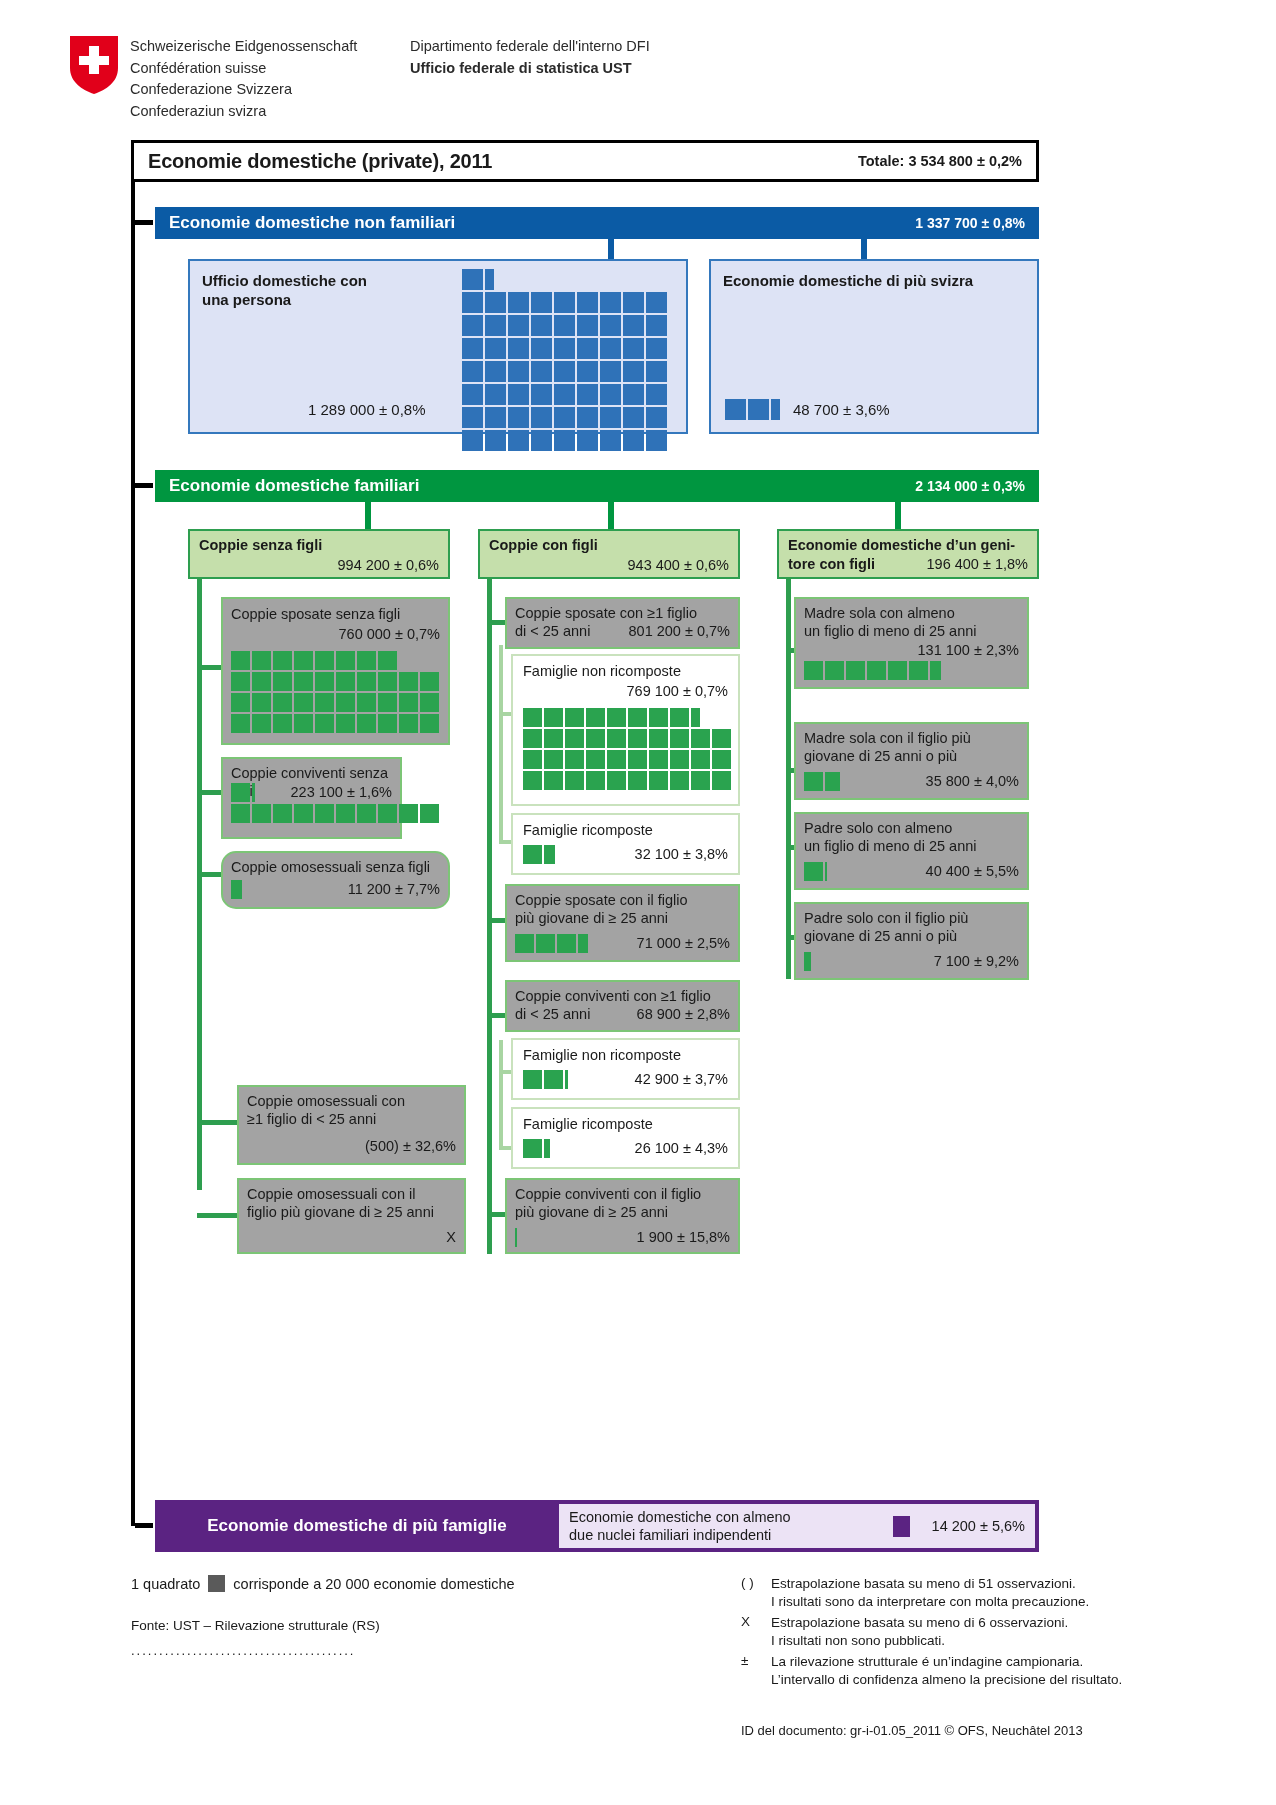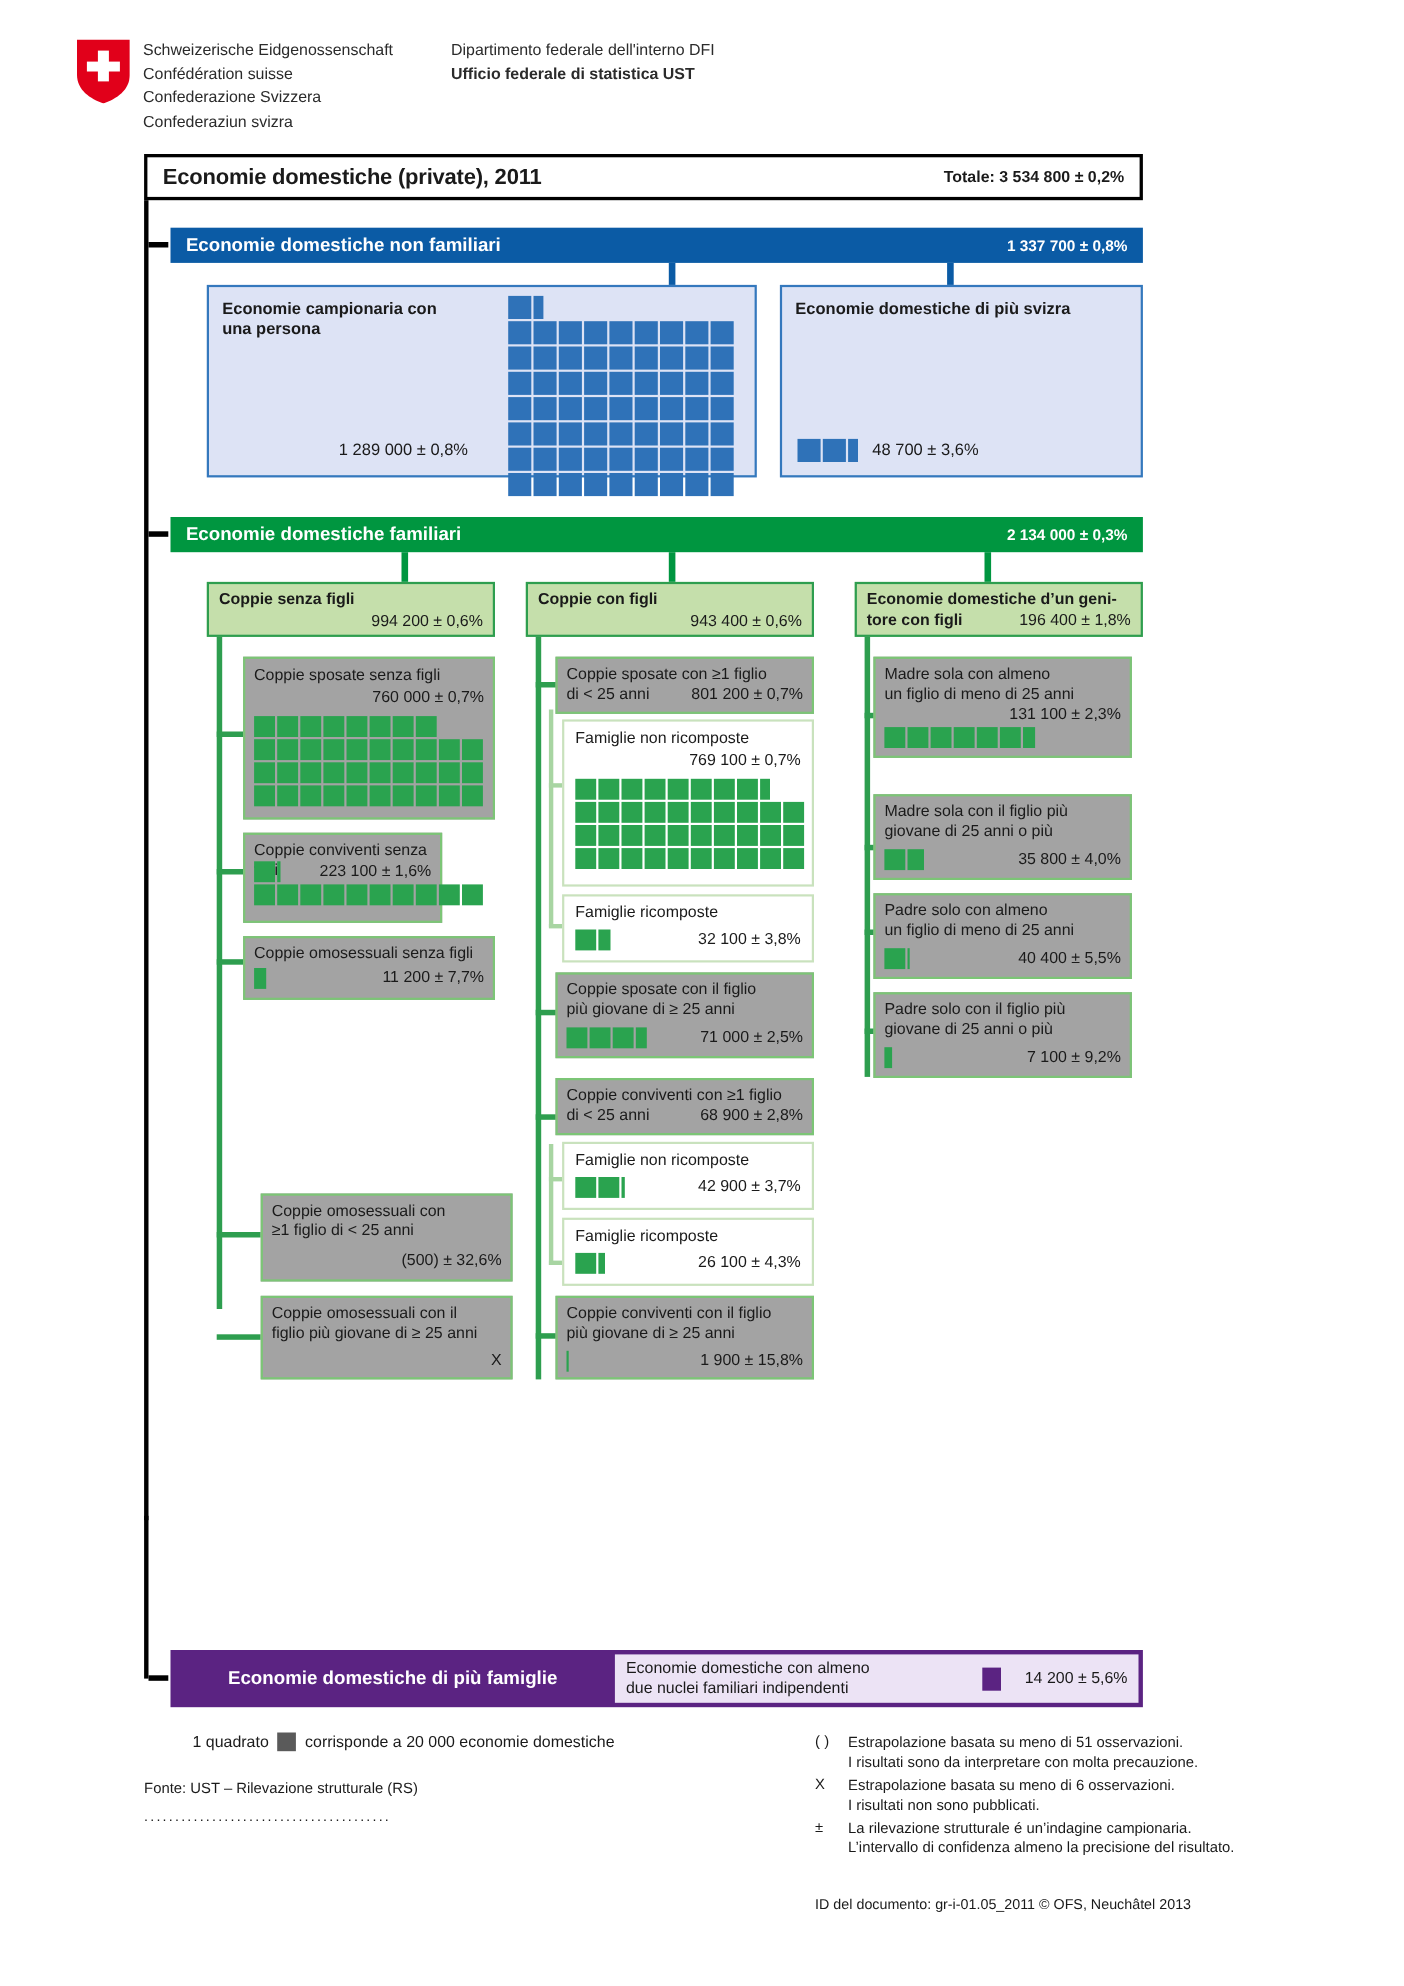--- a/index.html
+++ b/index.html
@@ -70,21 +70,21 @@
   
   .ln { position:absolute; }
 
   
   #footer { position:absolute; left:131px; top:1575px; width:1010px; font-size:13.5px; color:#1a1a1a; }
   #f-left  { position:absolute; left:0; top:0; width:520px; }
   #f-right { position:absolute; left:610px; top:0; width:430px; }
   .frow { display:flex; margin-bottom:3px; }
   .fkey { width:30px; flex:0 0 30px; }
   .fval { flex:1; line-height:18px; }
-  #legendline { display:flex; align-items:center; font-size:14.5px;margin-left:44px; }
+  #legendline { display:flex; align-items:center; font-size:14.5px; }
   #legendline .lsq { width:17px; height:17px; background:#5a5a5a; margin:0 8px; }
   #fonte { margin-top:26px; font-size:13.5px; }
   #dots  { margin-top:10px; letter-spacing:2px; font-size:13px; }
   #info  { margin-top:2px; font-size:13px; line-height:17px; }
   #info .b { font-weight:bold; }
   #docid { position:absolute; left:610px; top:148px; font-size:13px; }
 
   
   .sqgrid { position:absolute; display:flex; flex-wrap:wrap; align-content:flex-start; }
   .sq { box-sizing:border-box; }
@@ -124,21 +124,21 @@
 <div class="secbar" id="bar-nonfam">
   <div class="lbl">Economie domestiche non familiari</div>
   <div class="val">1 337 700 ± 0,8%</div>
 </div>
 
 <div class="ln" style="left:608px; top:239px; width:6px; height:22px; background:#0b5ba5;"></div>
 <div class="ln" style="left:861px; top:239px; width:6px; height:22px; background:#0b5ba5;"></div>
 
 <div class="bluebox" style="left:188px; top:259px; width:500px; height:175px;">
   <div class="bbtitle">
-    <span>Economie campionaria con</span><br>
+    <span>Ufficio domestiche con</span><br>
     <span>una persona</span>
   </div>
   <div class="bbval" style="left:118px; top:140px;">1 289 000 ± 0,8%</div>
   <div class="sqgrid" id="grid-single" style="left: 272px; top: 8px; width: 216px; height: 160px; position: absolute;">
       <div style="display: flex; height: 23px; justify-content: flex-end;">
         <div class="sq" style="width: 21px; height: 21px; background: rgb(47, 114, 184); margin-right: 2px;"></div>
         <div class="sq" style="width: 9.45px; height: 21px; background: rgb(47, 114, 184); margin-right: 2px;"></div>
       </div>
       <div style="display: flex; height: 23px; justify-content: flex-end;">
         <div class="sq" style="width: 21px; height: 21px; background: rgb(47, 114, 184); margin-right: 2px;"></div>
@@ -321,21 +321,21 @@
         <div class="sq" style="width: 19px; height: 19px; background: rgb(42, 163, 79); margin-right: 2px;"></div>
         <div class="sq" style="width: 19px; height: 19px; background: rgb(42, 163, 79); margin-right: 2px;"></div>
         <div class="sq" style="width: 19px; height: 19px; background: rgb(42, 163, 79); margin-right: 2px;"></div>
         <div class="sq" style="width: 19px; height: 19px; background: rgb(42, 163, 79); margin-right: 2px;"></div>
         <div class="sq" style="width: 19px; height: 19px; background: rgb(42, 163, 79); margin-right: 2px;"></div>
         <div class="sq" style="width: 19px; height: 19px; background: rgb(42, 163, 79); margin-right: 2px;"></div>
       </div>
     </div>
 </div>
 
-<div class="gbox glevel2" style="left:221px; top:851px; width:229px; height:58px;">
+<div class="gbox glevel2" style="left:221px; top:851px; width:229px; height:58px;border-radius:15px;">
   <div class="gtxt" style="left:8px; top:5px;">Coppie omosessuali senza figli</div>
   <div class="gtxt" style="right:8px; top:27px;">11 200 ± 7,7%</div>
   <div class="sqgrid" id="grid-L3" style="left: 8px; top: 27px; width: 212px; height: 22px; position: absolute;">
       <div style="display: flex; height: 21px;">
         <div class="sq" style="width: 10.64px; height: 19px; background: rgb(42, 163, 79); margin-right: 2px;"></div>
       </div>
     </div>
 </div>
 
 <div class="gbox glevel2" style="left:237px; top:1085px; width:229px; height:80px;">

